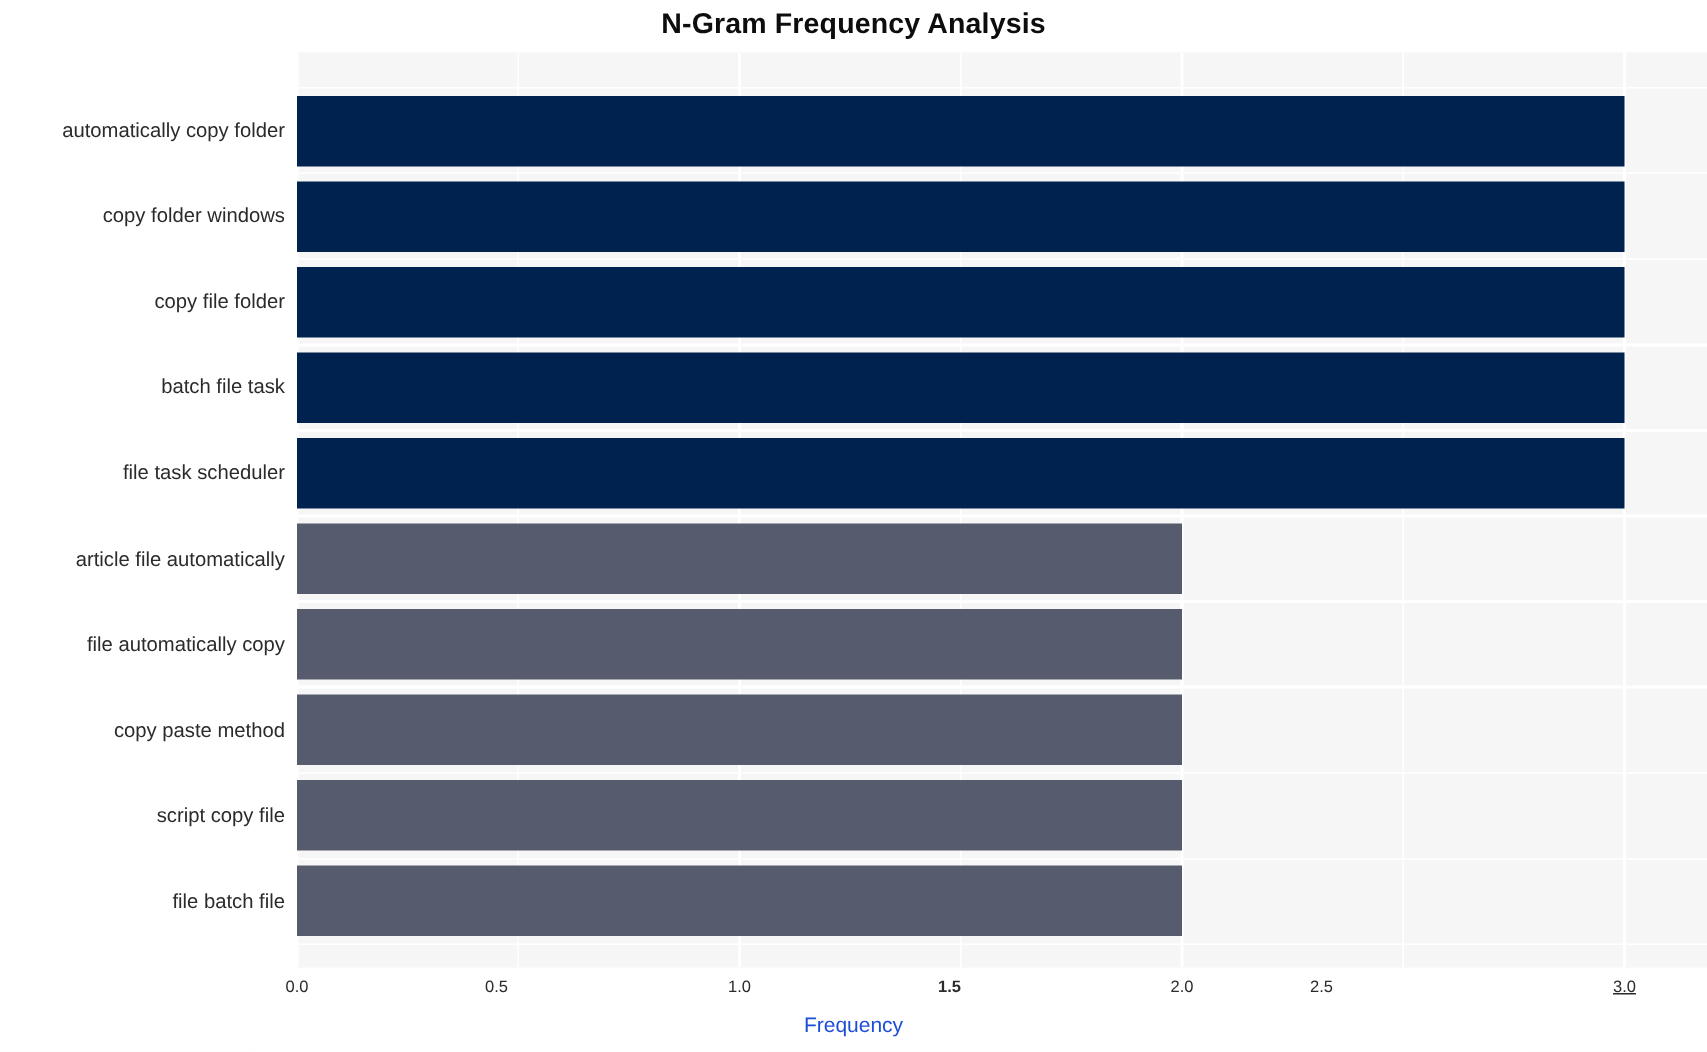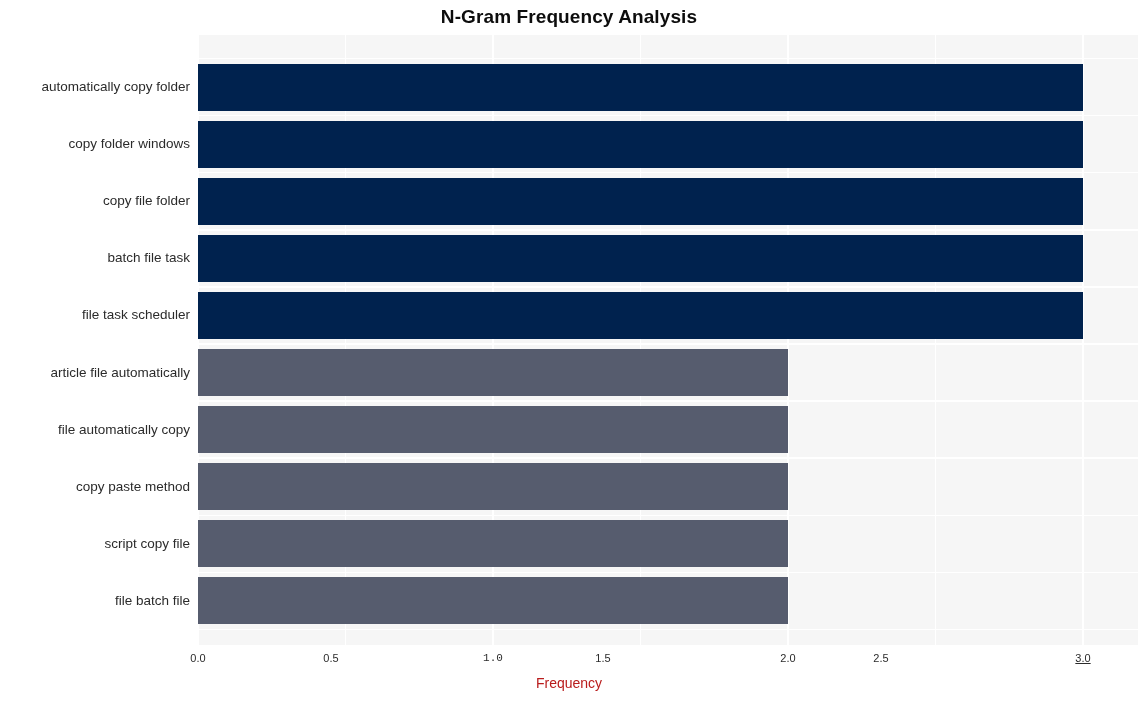--- a/index.html
+++ b/index.html
@@ -92,21 +92,21 @@
   }
 
   
   #xaxis-label {
     position: absolute;
     left: 0;
     top: 675px;
     width: 1138px;
     text-align: center;
     font-size: 14px;
-    color: #b91c1c;
+    color: #1d4ed8;
   }
 </style>
 </head>
 <body>
 
 <div id="figure">
 
   <div id="chart-title">N-Gram Frequency Analysis</div>
 
   <div id="plot-area">
@@ -154,22 +154,22 @@
       <div class="ytick" style="top: 307.4px;">file task scheduler</div>
       <div class="ytick" style="top: 364.5px;">article file automatically</div>
       <div class="ytick" style="top: 421.6px;">file automatically copy</div>
       <div class="ytick" style="top: 478.7px;">copy paste method</div>
       <div class="ytick" style="top: 535.8px;">script copy file</div>
       <div class="ytick" style="top: 592.9px;">file batch file</div>
     </div>
   <div id="xticks">
       <div class="xtick" style="left: 198px;">0.0</div>
       <div class="xtick" style="left: 331px;">0.5</div>
-      <div class="xtick" style="left: 493px; font-family: Liberation Mono, monospace;">1.0</div>
-      <div class="xtick" style="left: 603px;">1.5</div>
+      <div class="xtick" style="left: 493px;">1.0</div>
+      <div class="xtick" style="left: 633px; font-weight: bold;">1.5</div>
       <div class="xtick" style="left: 788px;">2.0</div>
       <div class="xtick" style="left: 881px;">2.5</div>
       <div class="xtick" style="left: 1083px; text-decoration: underline;">3.0</div>
     </div>
 
   <div id="xaxis-label">Frequency</div>
 
 </div>
 
 </body></html>

